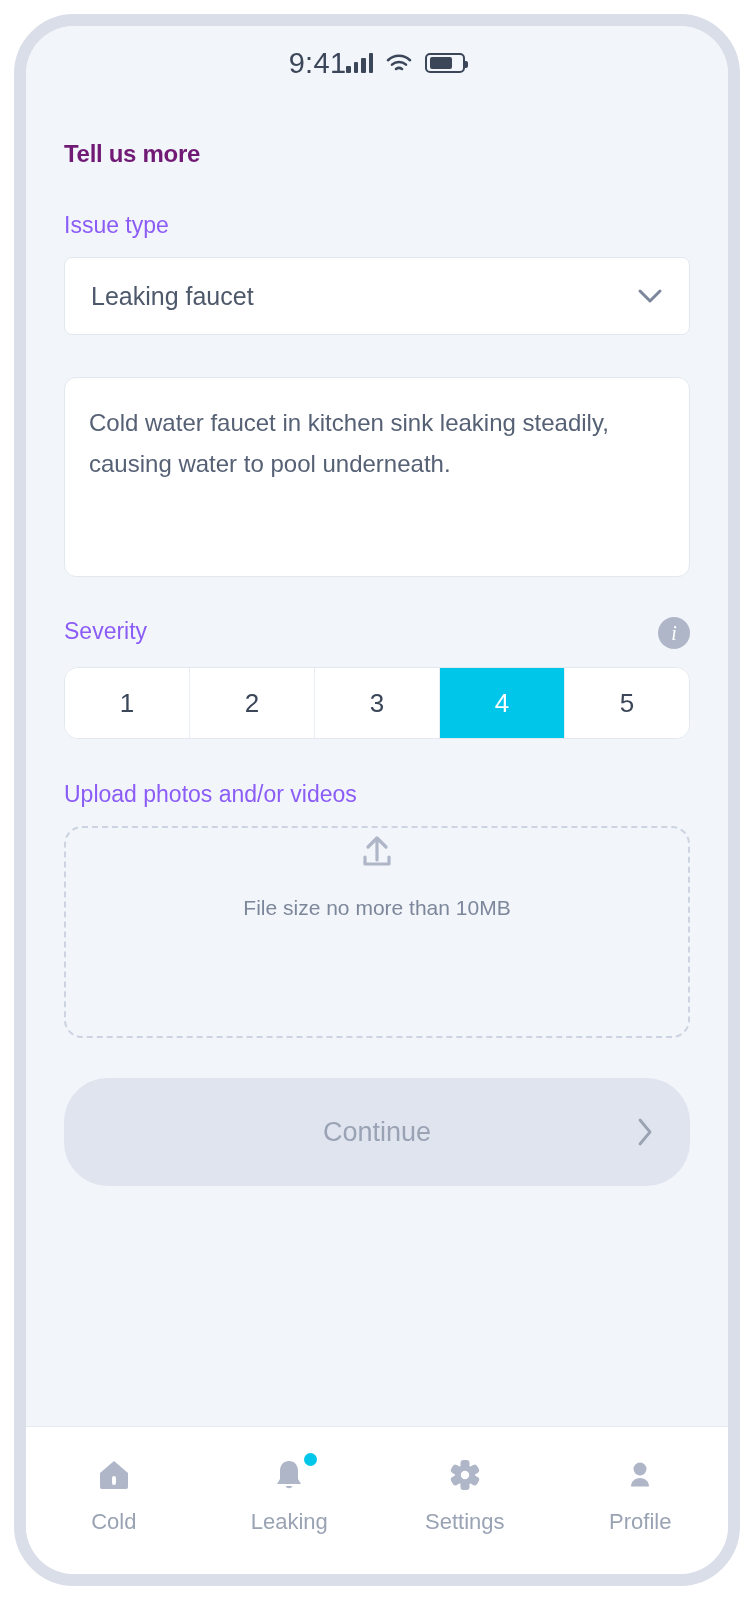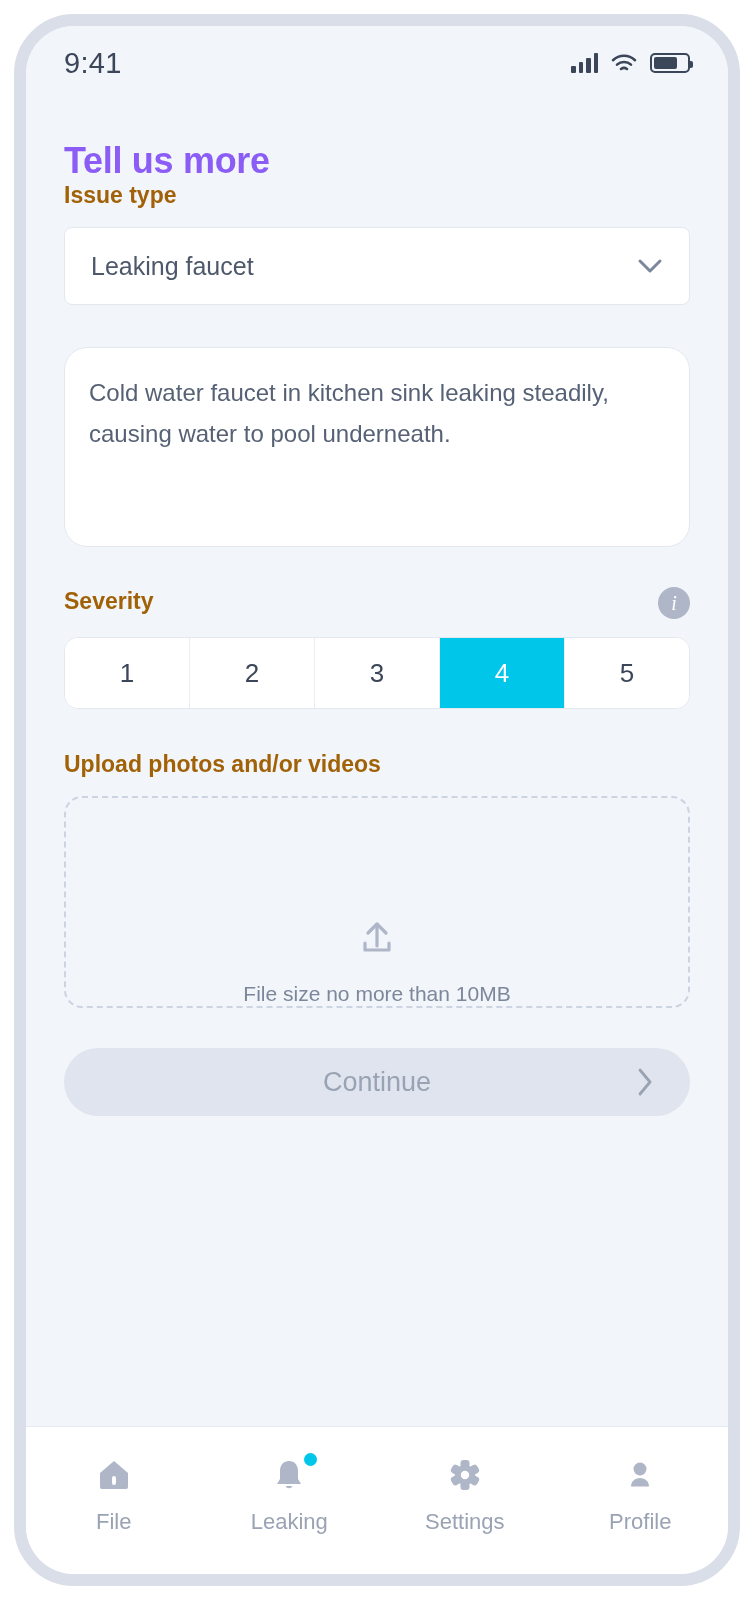--- a/index.html
+++ b/index.html
@@ -25,21 +25,21 @@
     display: flex;
     flex-direction: column;
   }
 
   
   .status-bar {
     height: 74px;
     flex: 0 0 74px;
     display: flex;
     align-items: center;
-    justify-content: space-between;
+    justify-content: center;
     padding: 0 38px 0 38px;
     background: #f2f5f9;
   }
   .status-time {
     font-size: 29px;
     font-weight: 500;
     color: #3b4659;
     letter-spacing: 0.3px;
   }
   .status-icons {
@@ -97,30 +97,31 @@
 
   
   .content {
     flex: 1 1 auto;
     padding: 40px 38px 0 38px;
     background: #f2f5f9;
     overflow: hidden;
   }
 
   .page-title {
-    font-size: 36px;
+    font-size: 24px;
     font-weight: 700;
-    color: #8b5cf6;
+    color: #701a75;
     letter-spacing: -0.3px;
+    margin-bottom: 44px;
   }
 
   .field-label {
     font-size: 23px;
-    font-weight: 700;
-    color: #a16207;
+    font-weight: 400;
+    color: #8b5cf6;
     margin-bottom: 18px;
   }
 
   
   .select-box {
     height: 78px;
     background: #ffffff;
     border: 1.6px solid #e3e8f0;
     border-radius: 8px;
     display: flex;
@@ -130,21 +131,21 @@
     cursor: pointer;
     margin-bottom: 42px;
   }
   .select-value { font-size: 25px; color: #4e586b; }
 
   
   .textarea-box {
     height: 200px;
     background: #ffffff;
     border: 1.6px solid #e3e8f0;
-    border-radius: 23px;
+    border-radius: 12px;
     padding: 24px 24px;
     margin-bottom: 40px;
   }
   .textarea-text {
     font-size: 24px;
     line-height: 1.72;
     color: #566175;
     white-space: pre-wrap;
   }
 
@@ -188,30 +189,30 @@
   .segment.active { background: #00c6ea; color: #ffffff; font-weight: 500; }
 
   
   .dropzone {
     height: 212px;
     border: 2px dashed #ccd4e2;
     border-radius: 18px;
     display: flex;
     flex-direction: column;
     align-items: center;
-    justify-content: flex-end;
+    justify-content: flex-start;
     gap: 22px;
     cursor: pointer;
     margin-bottom: 40px;
   }
   .dropzone-hint { font-size: 21px; color: #7d879b; }
 
   
   .continue-btn {
-    height: 68px;
+    height: 108px;
     background: #dfe4ee;
     border-radius: 44px;
     display: flex;
     align-items: center;
     justify-content: center;
     position: relative;
     cursor: pointer;
   }
   .continue-label { font-size: 27px; color: #9aa3b4; }
   .continue-chev { position: absolute; right: 36px; display: flex; align-items: center; }
@@ -321,21 +322,21 @@
 
   <div class="bottom-nav">
 
     <div class="nav-item">
       <div class="nav-icon-wrap">
         <svg width="38" height="38" viewBox="0 0 38 38">
           <path d="M19 5 L33 17 L33 31 A2 2 0 0 1 31 33 L7 33 A2 2 0 0 1 5 31 L5 17 Z" fill="#aeb6c8"></path>
           <rect x="17" y="20" width="4" height="9" rx="2" fill="#ffffff"></rect>
         </svg>
       </div>
-      <div class="nav-label">File</div>
+      <div class="nav-label">Cold</div>
     </div>
 
     <div class="nav-item">
       <div class="nav-icon-wrap">
         <svg width="38" height="38" viewBox="0 0 38 38">
           <path d="M19 5 C13.5 5 10 9 10 15 L10 23 L7 28 L31 28 L28 23 L28 15 C28 9 24.5 5 19 5 Z" fill="#aeb6c8"></path>
           <path d="M15.5 30 A3.8 3.8 0 0 0 22.5 30 Z" fill="#aeb6c8"></path>
         </svg>
         <span class="badge-dot"></span>
       </div>

